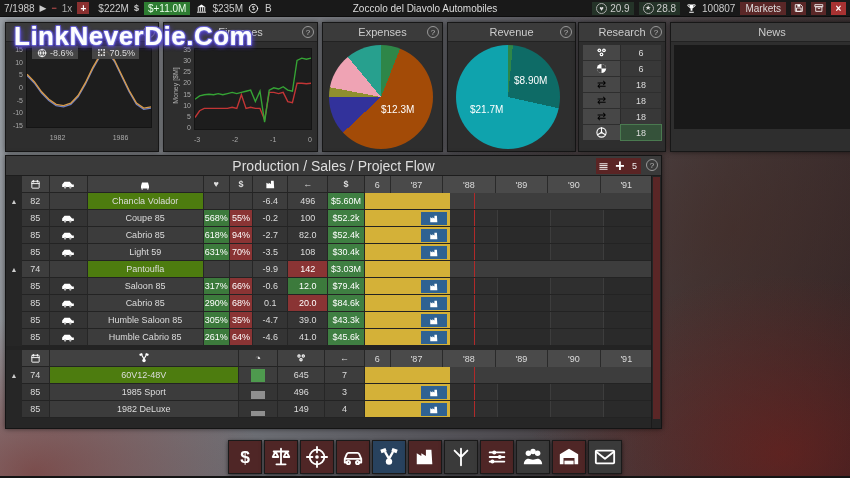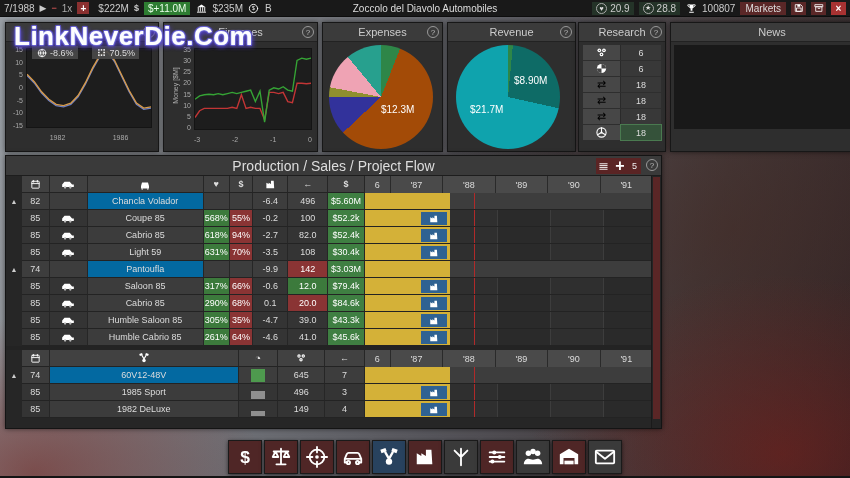--- a/index.html
+++ b/index.html
@@ -73,21 +73,21 @@
   .tblarea{position:absolute;left:0;top:20px;width:647px;}
   .row{display:flex;height:17px;}
   .cell{border-right:1px solid #262626;border-bottom:1px solid #232323;display:flex;align-items:center;justify-content:center;
     font-size:9px;color:#ddd;background:#343434;height:17px;overflow:hidden;}
   .hdr .cell{background:#414141;}
   .cw0{width:16px;background:#262626 !important;border:none;}
   .cw1{width:28px}.cw2{width:38px}.cw3{width:117px}.cw4{width:26px}.cw5{width:24px}.cw6{width:35px}.cw7{width:40px}.cw8{width:37px}
   .dw2{width:190px}.dw3{width:40px}.dw4{width:47px}.dw5{width:40px}
   .cname{background:#3c3c3c;}
   .grp .cell{background:#3d3d3d;}
-  .grp .cname{background:#0369a1;}
+  .grp .cname{background:#4d7c0f;}
   .cgreen{background:#3c7a3c !important;color:#fff;}
   .cred{background:#8a3434 !important;color:#fff;}
   .c9g{background:#3f7f42 !important;color:#fff;}
   .gc{width:290px;position:relative;border-right:none;background:
     linear-gradient(90deg,#2f2f2f 0 26px,#3d3d3d 26px 27px,#2a2a2a 27px 79px,#3d3d3d 79px 80px,#2f2f2f 80px 132px,#3d3d3d 132px 133px,#2a2a2a 133px 185px,#3d3d3d 185px 186px,#2f2f2f 186px 238px,#3d3d3d 238px 239px,#2a2a2a 239px 290px);}
   .ybar{position:absolute;left:0;top:0;bottom:0;width:85px;background:#d4b138;}
   .fbadge{position:absolute;left:56px;top:2px;width:26px;height:13px;background:#2f6292;display:flex;align-items:center;justify-content:center;z-index:3;}
   .rline{position:absolute;left:109px;top:0;bottom:0;width:1px;background:#b02a2a;z-index:4;}
   .gyears{width:290px;display:flex;border-bottom:1px solid #232323;}
   .gyears span{background:#4a4a4a;border-right:1px solid #2a2a2a;font-size:9px;color:#ddd;display:flex;align-items:center;justify-content:center;height:17px;flex:1;}

